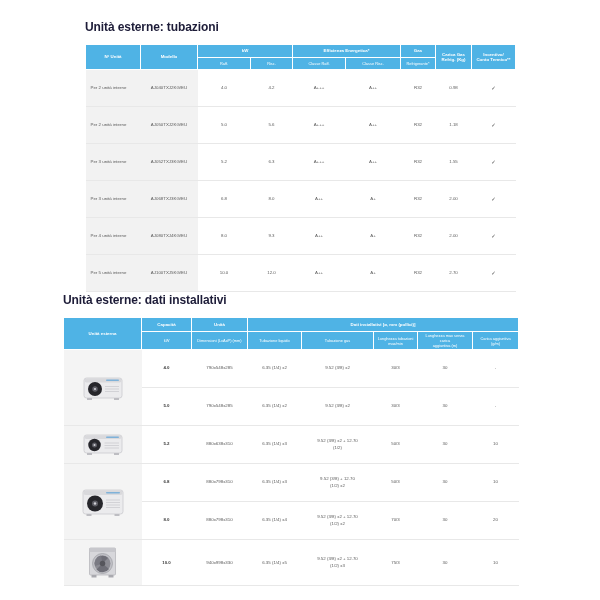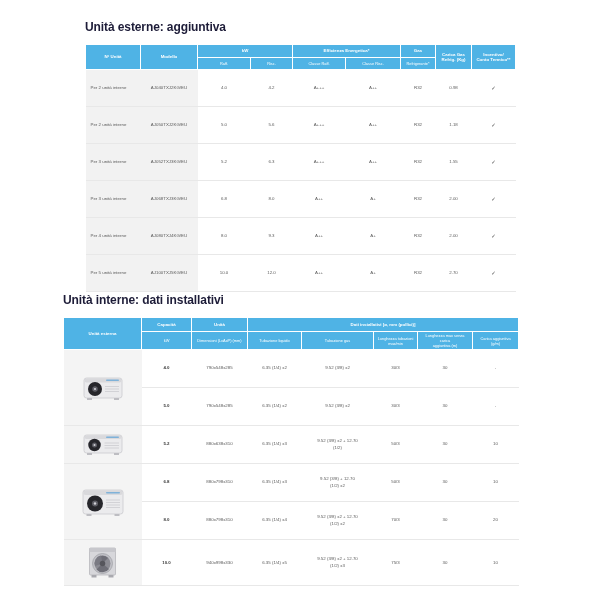--- a/index.html
+++ b/index.html
@@ -49,21 +49,21 @@
   td.left { text-align: left; padding-left: 5px; }
   td.check { font-size: 5.5px; color: #4a4a4a; }
   td.cap { font-weight: 700; color: #3a3a3a; }
   td.imgcell { background: #f4f4f4; padding: 0; }
   .unit-img { display: flex; align-items: center; justify-content: center; width: 100%; height: 100%; }
 </style>
 </head>
 <body>
 
 <div class="section" id="spec-section">
-  <div class="section-title">Unità esterne: aggiuntiva</div>
+  <div class="section-title">Unità esterne: tubazioni</div>
   <table>
     <colgroup>
       <col style="width:55px">
         <col style="width:57px">
         <col style="width:53px">
         <col style="width:42px">
       <col style="width:53px">
         <col style="width:55px">
         <col style="width:35px">
         <col style="width:36px">
@@ -154,21 +154,21 @@
         <td>A+</td>
         <td>R32</td>
         <td>2.70</td>
         <td class="check">✓</td>
       </tr>
     </tbody>
   </table>
 </div>
 
 <div class="section" id="install-section">
-  <div class="section-title">Unità interne: dati installativi</div>
+  <div class="section-title">Unità esterne: dati installativi</div>
   <table>
     <colgroup>
       <col style="width:78px">
         <col style="width:50px">
         <col style="width:56px">
         <col style="width:54px">
       <col style="width:72px">
         <col style="width:44px">
         <col style="width:55px">
         <col style="width:46px">

